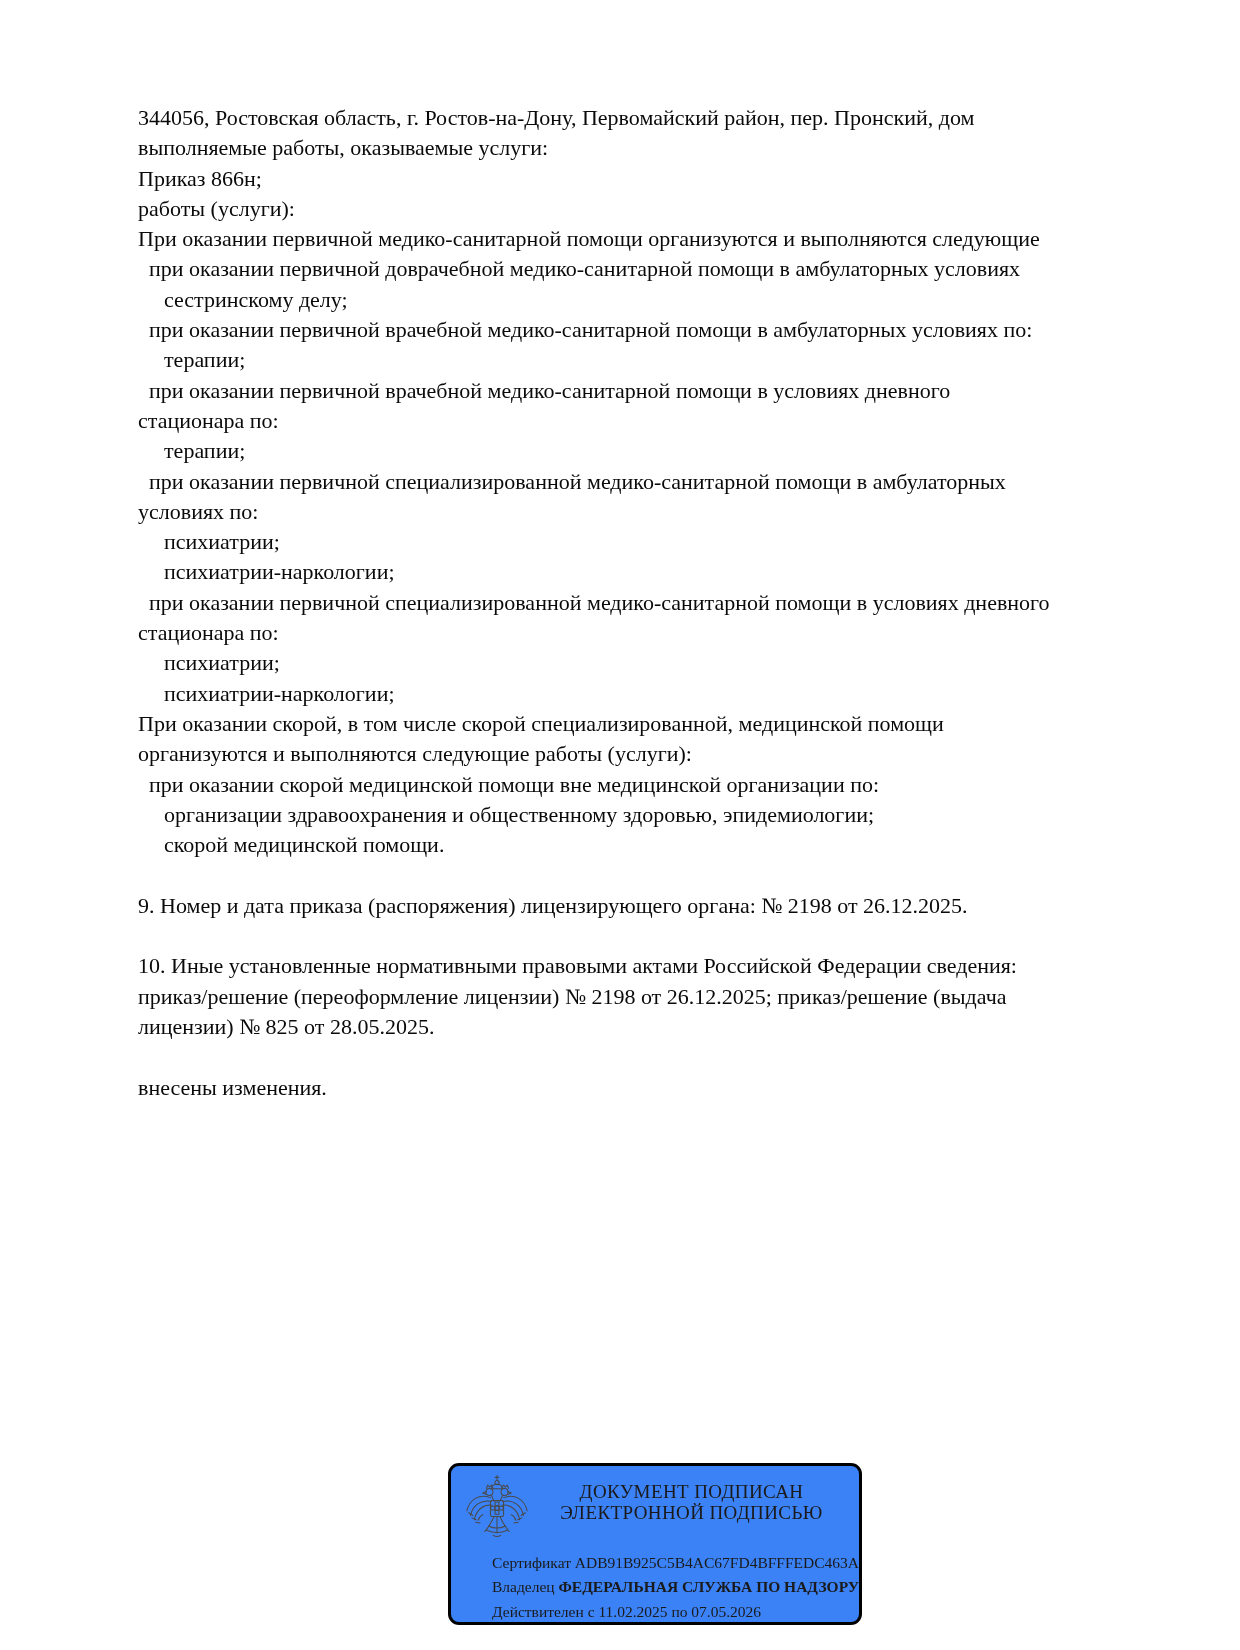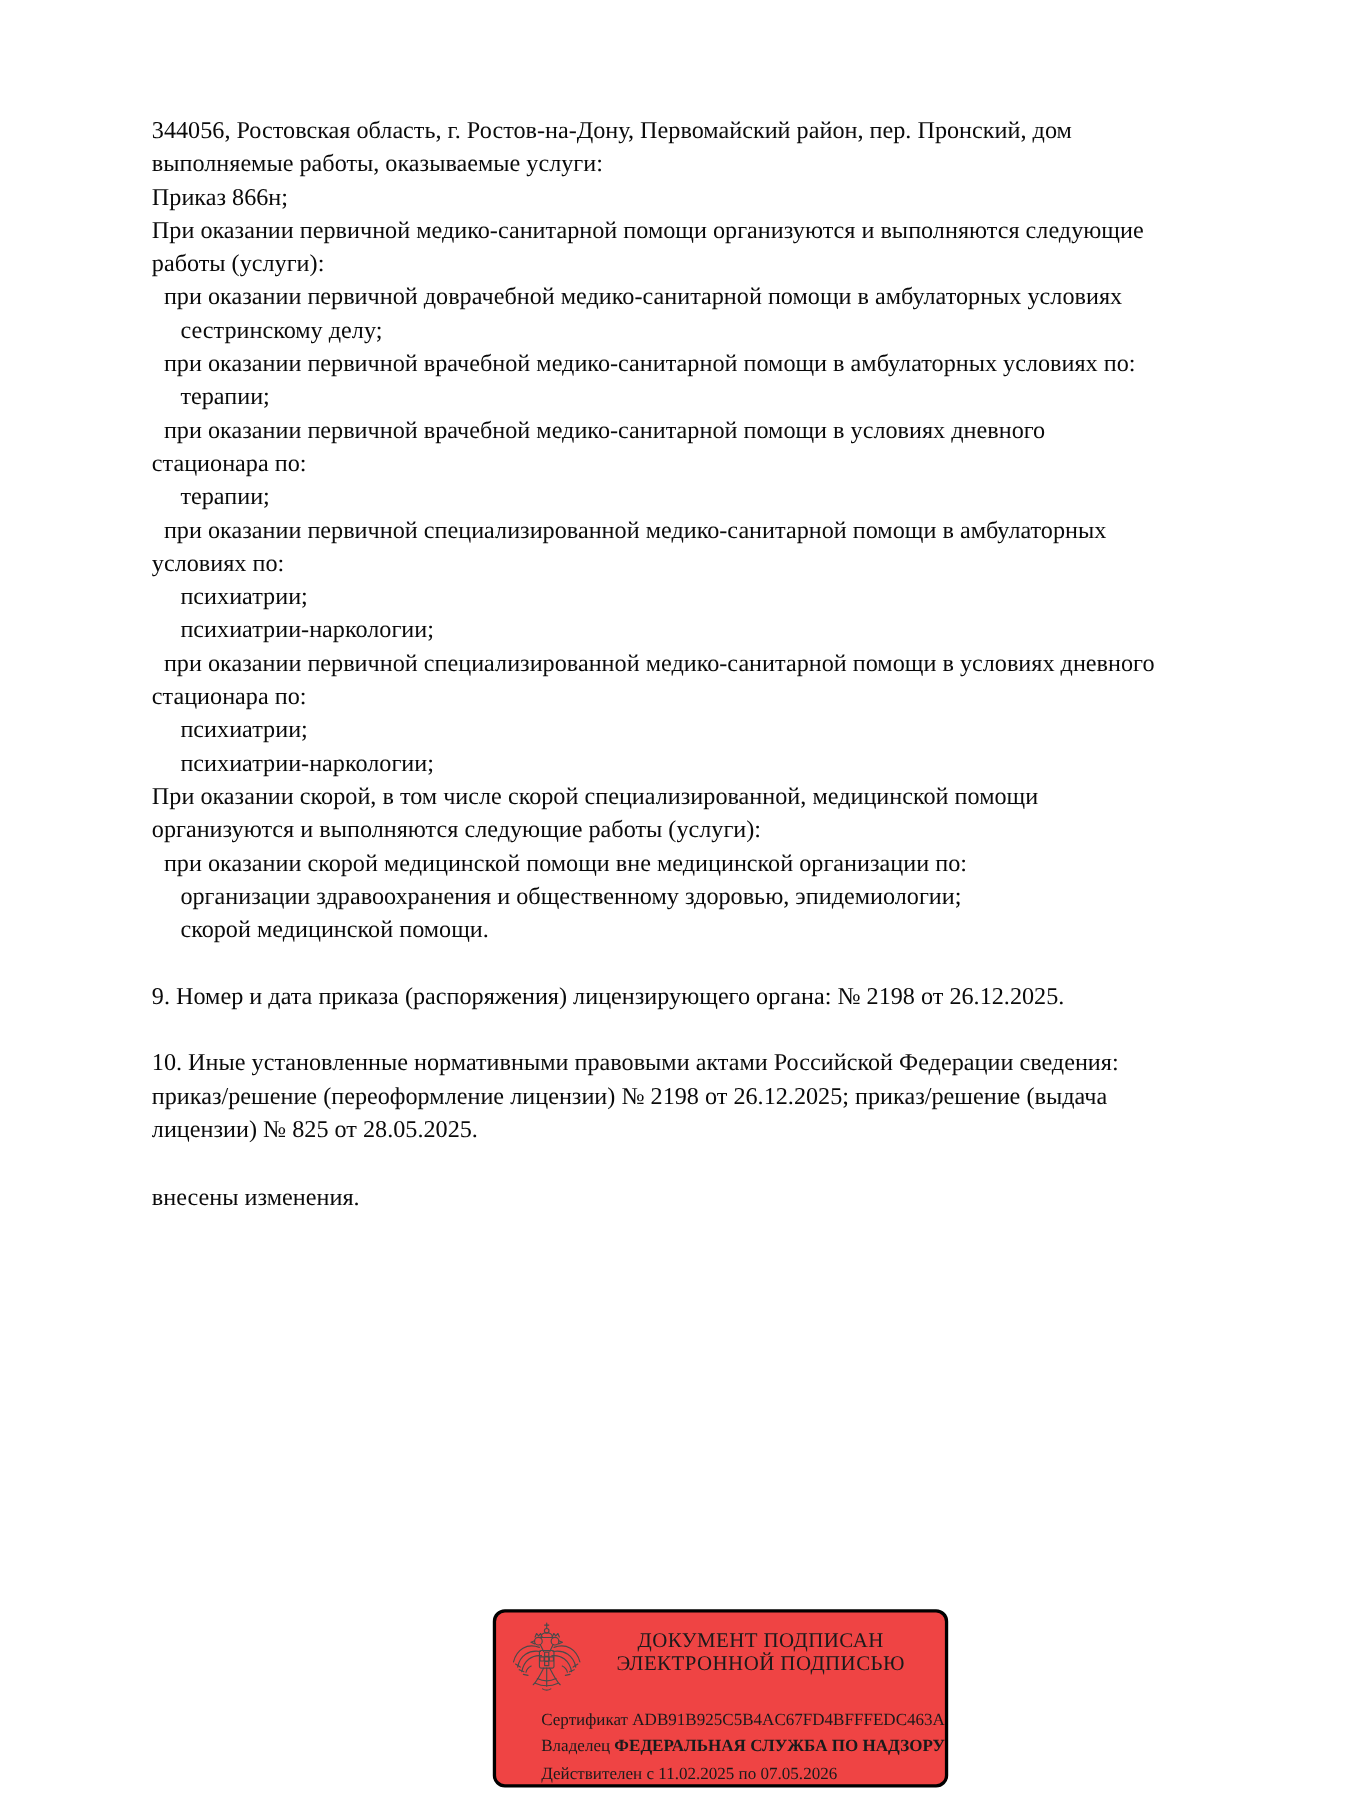--- a/index.html
+++ b/index.html
@@ -26,21 +26,21 @@
   .doc-text .ind2{padding-left:26px;}
   .doc-text .blank{min-height:30.3px;}
   
   .stamp{
     position:absolute;
     left:448px;top:1463px;
     width:414px;height:162px;
     border:3px solid #000000;
     border-radius:11px;
     box-sizing:border-box;
-    background:#ef4444;
+    background:#3b82f6;
     overflow:hidden;
   }
   .stamp-header{
     display:flex;
     align-items:flex-start;
     padding:6px 6px 0 13px;
   }
   .stamp-emblem{flex:0 0 66px;}
   .stamp-title{
     flex:1;
@@ -61,22 +61,22 @@
   .stamp-certs .cert-line{white-space:nowrap;overflow:hidden;}
   .stamp-certs .owner-value{font-weight:bold;}
 </style>
 </head>
 <body>
 
 <div class="doc-text" id="doc-lines">
     <div class="line ind0">344056, Ростовская область, г. Ростов-на-Дону, Первомайский район, пер. Пронский, дом</div>
     <div class="line ind0">выполняемые работы, оказываемые услуги:</div>
     <div class="line ind0">Приказ 866н;</div>
+    <div class="line ind0">работы (услуги):</div>
     <div class="line ind0">При оказании первичной медико-санитарной помощи организуются и выполняются следующие</div>
-    <div class="line ind0">работы (услуги):</div>
     <div class="line ind1">при оказании первичной доврачебной медико-санитарной помощи в амбулаторных условиях</div>
     <div class="line ind2">сестринскому делу;</div>
     <div class="line ind1">при оказании первичной врачебной медико-санитарной помощи в амбулаторных условиях по:</div>
     <div class="line ind2">терапии;</div>
     <div class="line ind1">при оказании первичной врачебной медико-санитарной помощи в условиях дневного</div>
     <div class="line ind0">стационара по:</div>
     <div class="line ind2">терапии;</div>
     <div class="line ind1">при оказании первичной специализированной медико-санитарной помощи в амбулаторных</div>
     <div class="line ind0">условиях по:</div>
     <div class="line ind2">психиатрии;</div>

